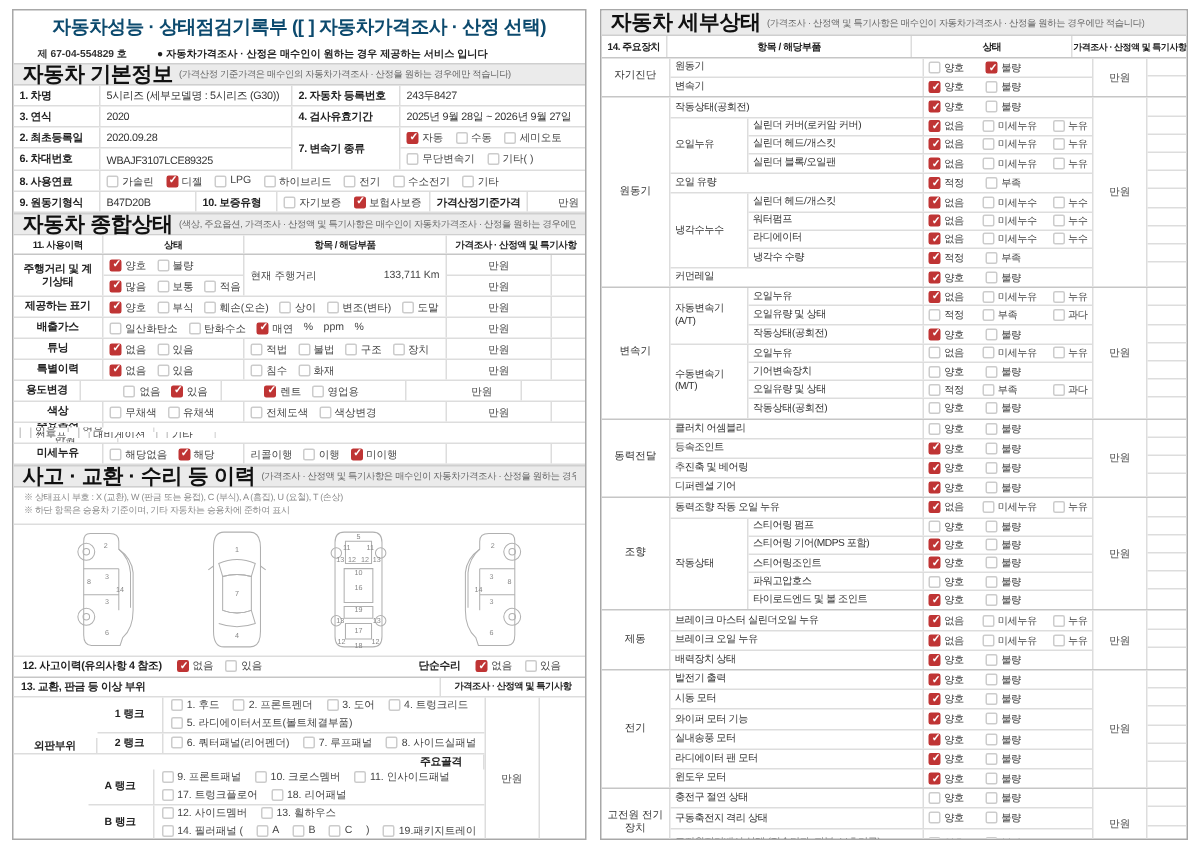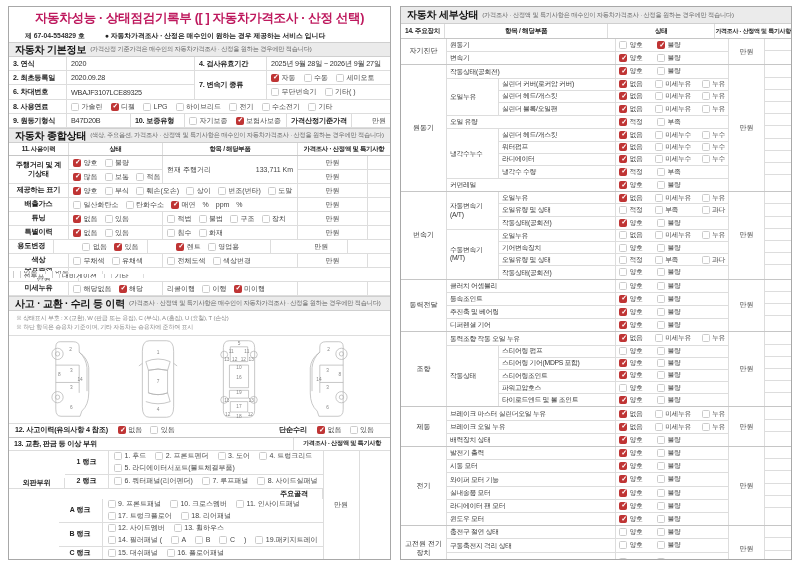--- a/index.html
+++ b/index.html
@@ -2,25 +2,25 @@
 <html style="--red: #bf3434; --hbg: #ebebeb; --frame: #a8a8a8;"><head>
 <meta charset="utf-8">
 <style>
   :root{ --red:#bf3434; --hbg:#ebebeb; --bd:#ddd; --bd2:#c6c6c6; --frame:#a8a8a8; }
   *{box-sizing:border-box;margin:0;padding:0;}
   html,body{width:800px;height:566px;overflow:hidden;}
   body{background:#fff;font-family:"Liberation Sans",sans-serif;color:#333;position:relative;}
   .panel{position:absolute;top:6px;height:554px;border:1px solid var(--frame);background:#fff;overflow:hidden;}
   #left-panel{left:8px;width:383px;}
   #right-panel{left:400px;width:392px;}
-  .title{height:23px;display:flex;align-items:center;justify-content:center;font-size:12.5px;font-weight:bold;color:#be185d;letter-spacing:-0.3px;}
+  .title{height:23px;display:flex;align-items:center;justify-content:center;font-size:12.5px;font-weight:bold;color:#0c4a6e;letter-spacing:-0.3px;}
   .docrow{height:12px;display:flex;align-items:center;padding:0 16px;gap:20px;font-size:6.8px;color:#333;font-weight:bold;}
   .docrow .note{font-weight:bold;color:#222;}
   .sech{display:flex;align-items:center;gap:4px;background:var(--hbg);border-top:1px solid #cfcfcf;border-bottom:1px solid #cfcfcf;padding:0 6px;height:15px;}
-  .sech b{font-size:10px;color:#111;white-space:nowrap;letter-spacing:-0.2px;text-align:right;}
+  .sech b{font-size:14px;color:#111;white-space:nowrap;letter-spacing:-0.2px;text-align:right;}
   .sech span{font-size:6.2px;color:#666;white-space:nowrap;overflow:hidden;letter-spacing:-0.2px;}
   .cb{flex:0 0 auto;width:8px;height:8px;border:1px solid #ccc;background:#fff;border-radius:1.5px;display:inline-block;position:relative;}
   .cb.on{background:var(--red);border-color:var(--red);}
   .cb.on:after{content:"✓";position:absolute;left:0;top:-1.5px;width:8px;text-align:center;font-size:7px;color:#fff;font-weight:bold;}
   .opt{display:inline-flex;align-items:center;gap:2.5px;font-size:7px;color:#444;white-space:nowrap;}
   .txtseg{font-size:7px;color:#444;white-space:nowrap;}
   .checks{display:flex;align-items:center;gap:8px;flex-wrap:nowrap;}
   
   .r{display:flex;border-bottom:1px solid var(--bd);align-items:stretch;}
   .c{display:flex;align-items:center;padding:0 4px;border-right:1px solid var(--bd);overflow:hidden;}
@@ -115,20 +115,34 @@
     <span class="note">● 자동차가격조사 · 산정은 매수인이 원하는 경우 제공하는 서비스 입니다</span>
   </div>
 
   <div class="sech">
     <b>자동차 기본정보</b>
     <span>(가격산정 기준가격은 매수인의 자동차가격조사 · 산정을 원하는 경우에만 적습니다)</span>
   </div>
   <div class="bi">
     <div class="r">
       <div class="c l">
+          <span class="lab">1. 차명</span>
+        </div>
+      <div class="c v1">
+          <span class="val">5시리즈 (세부모델명 : 5시리즈 (G30))</span>
+        </div>
+      <div class="c l2">
+          <span class="lab">2. 자동차 등록번호</span>
+        </div>
+      <div class="c vf">
+          <span class="val">243두8427</span>
+        </div>
+    </div>
+    <div class="r">
+      <div class="c l">
           <span class="lab">3. 연식</span>
         </div>
       <div class="c v1">
           <span class="val">2020</span>
         </div>
       <div class="c l2">
           <span class="lab">4. 검사유효기간</span>
         </div>
       <div class="c vf">
           <span class="val">2025년 9월 28일 ~ 2026년 9월 27일</span>

